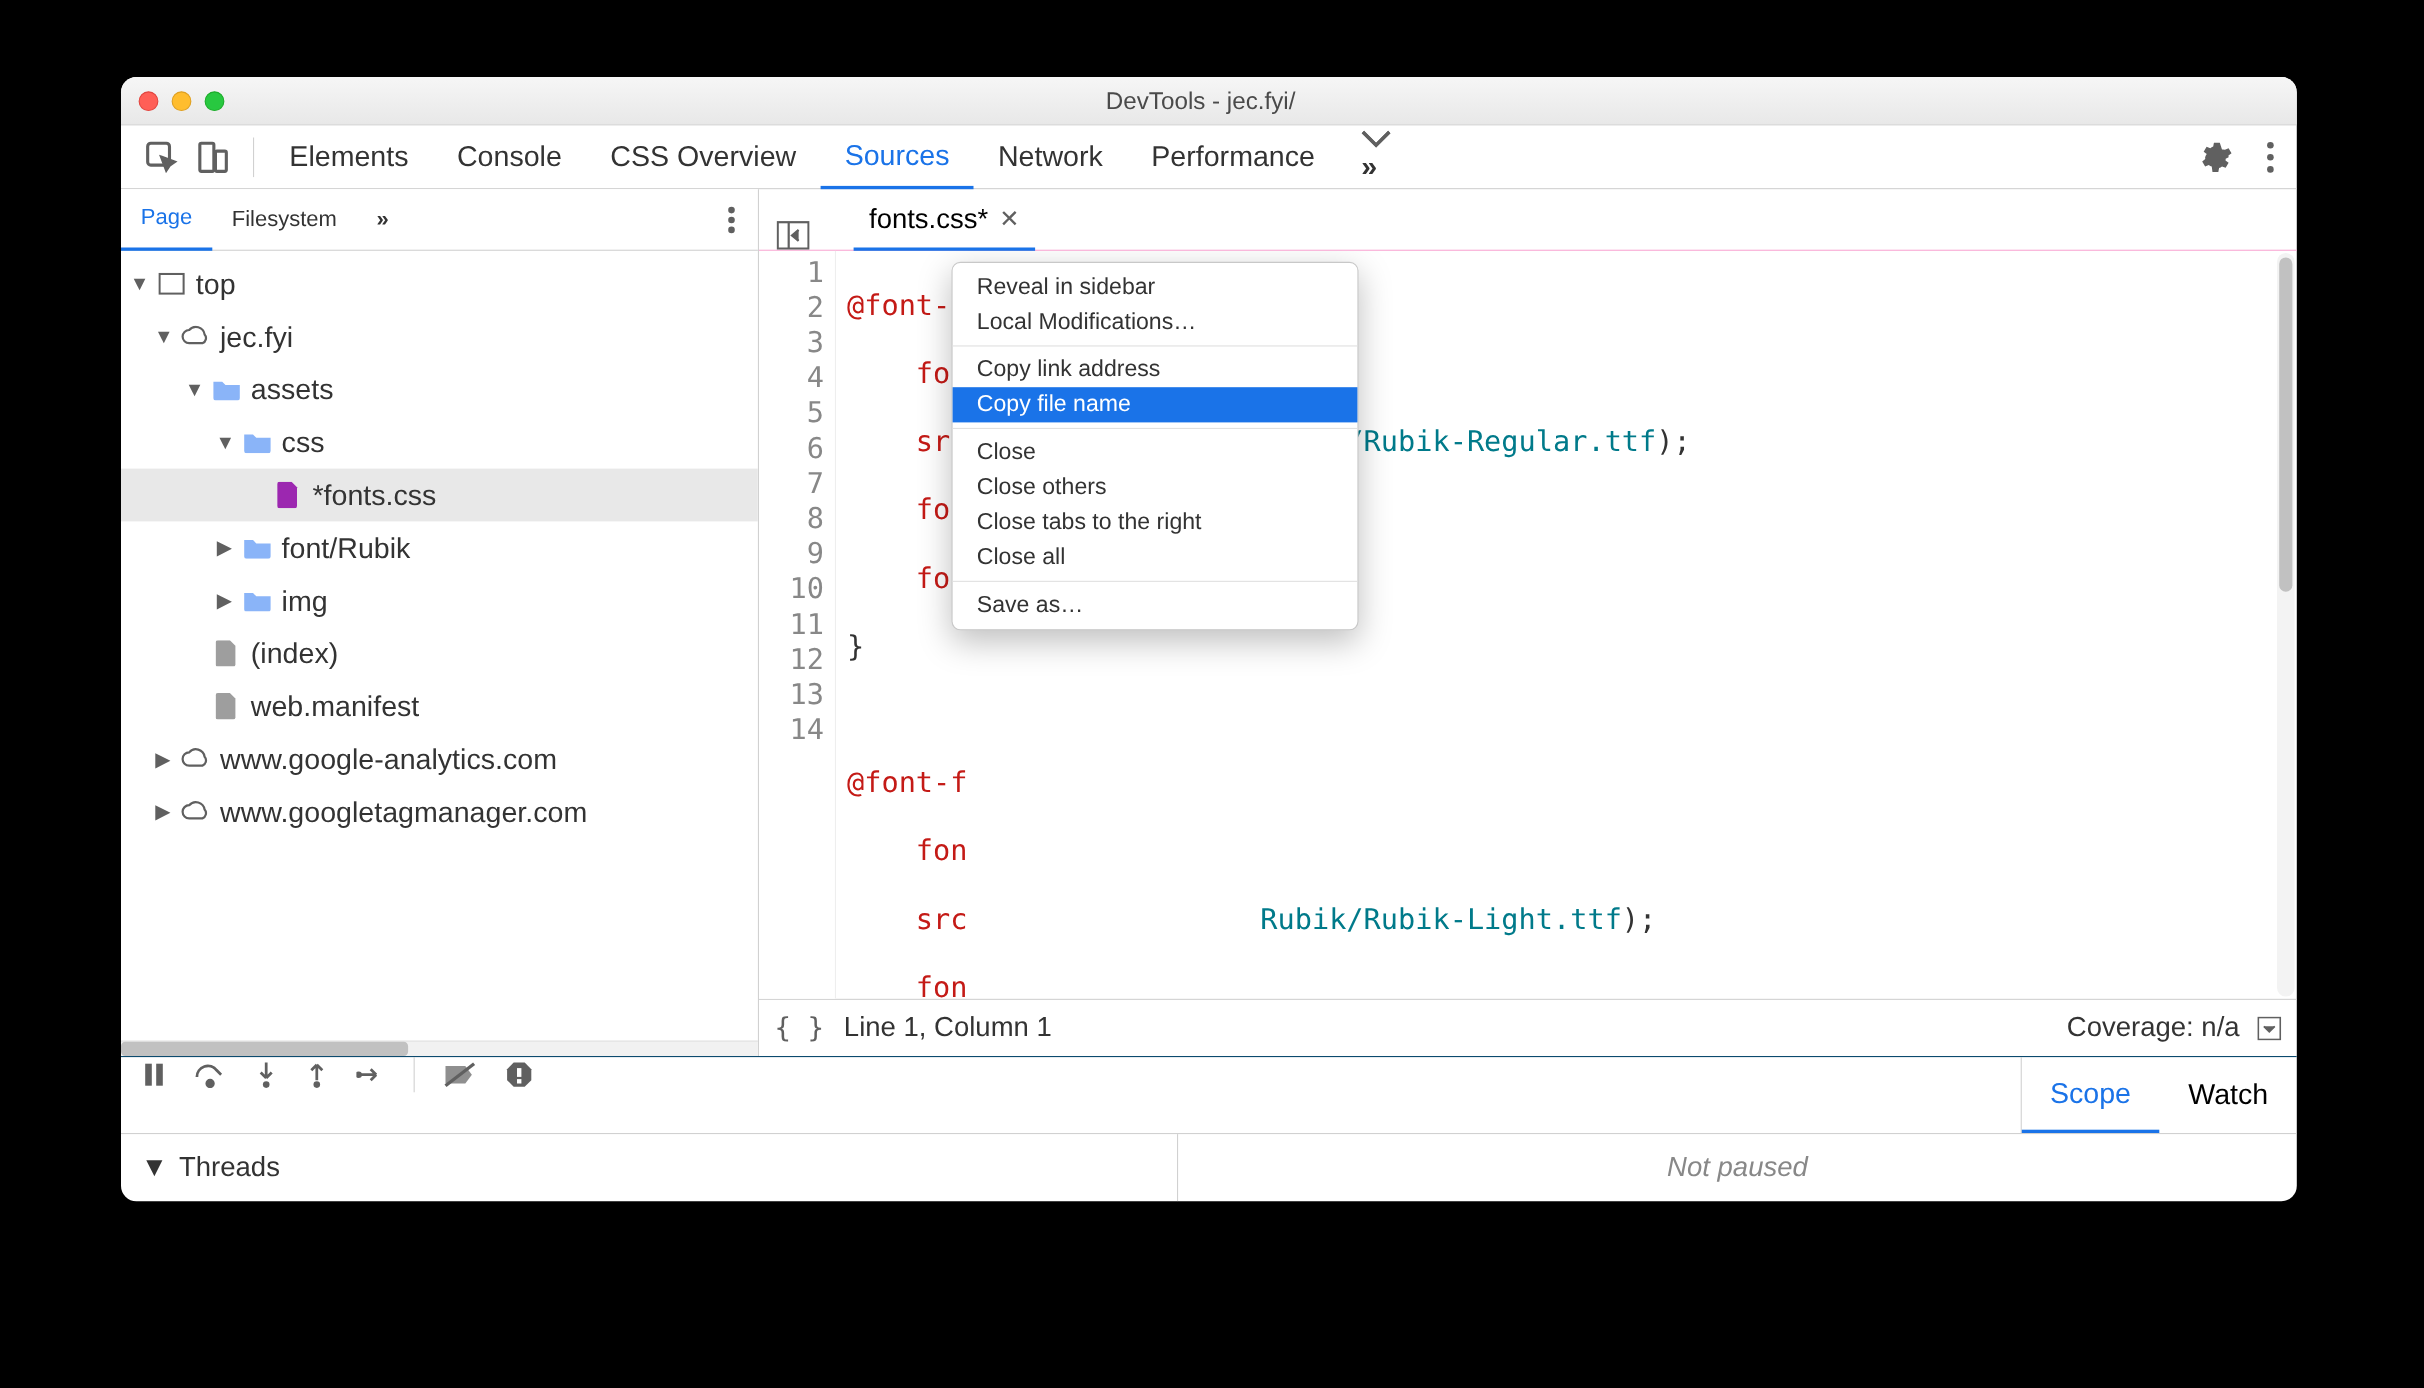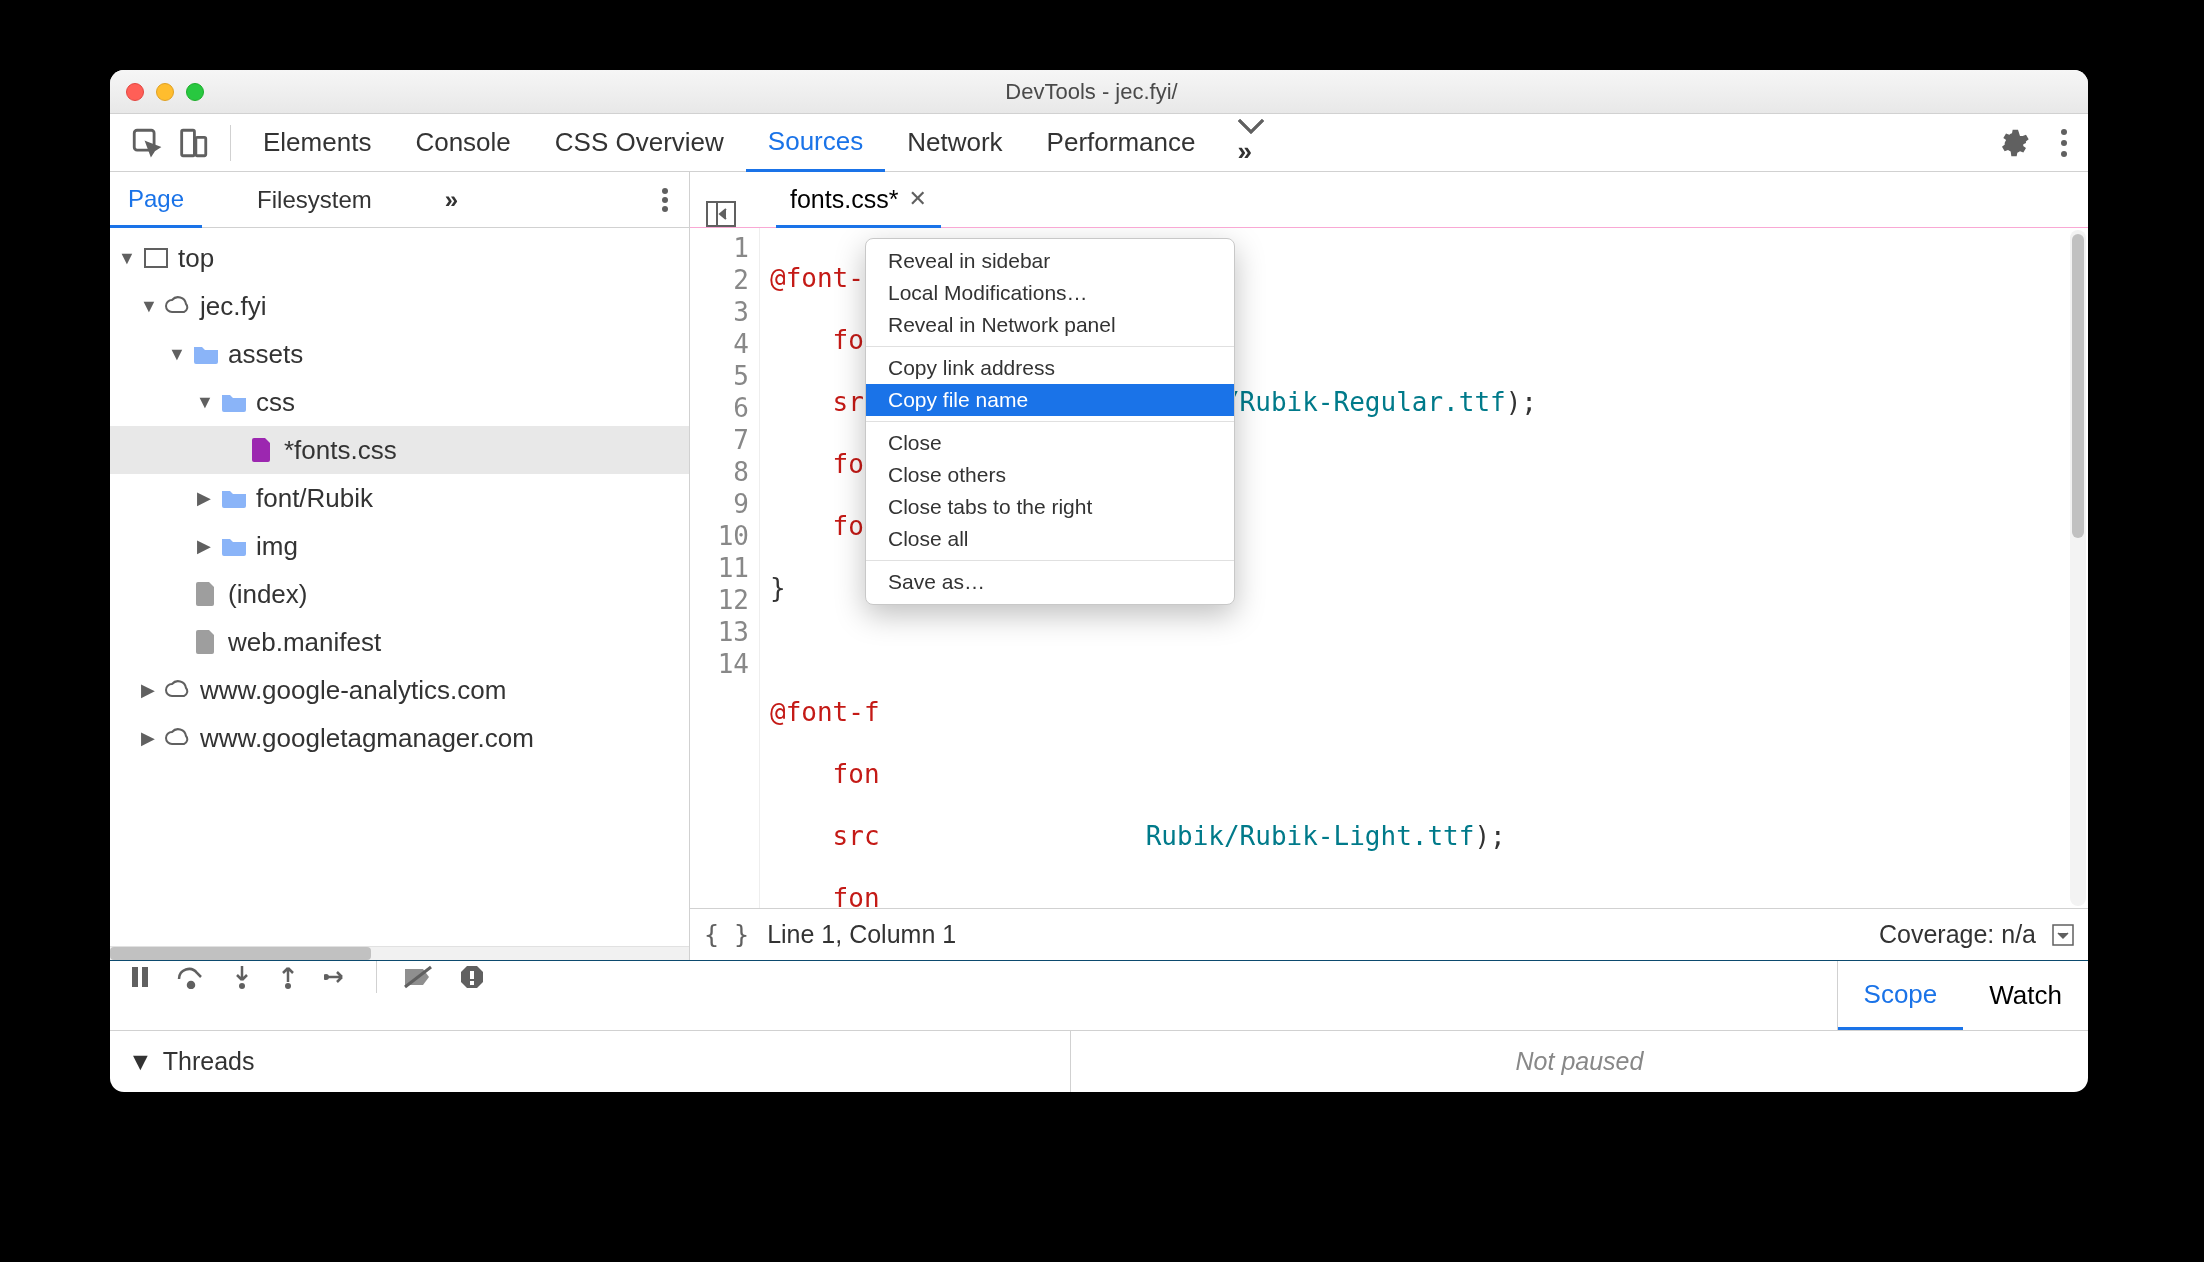--- a/index.html
+++ b/index.html
@@ -70,23 +70,22 @@
   border-right: 1px solid #d1d1d1;
   display:flex;
   flex-direction:column;
   background:#fff;
 }
 .side-tabs {
   height: 56px;
   border-bottom: 1px solid #d1d1d1;
   display:flex;
   align-items:center;
-  font-size: 24px;
+  font-size: 20px;
   color:#333;
-  gap:37px;
 }
 .side-tab { padding: 0 18px; height:100%; display:flex; align-items:center; cursor:pointer;}
 .side-tab.active { color:#1a73e8; border-bottom:3px solid #1a73e8; margin-bottom:-1px;}
 .side-more { padding:0 18px;}
 .side-kebab { margin-left:auto; padding:0 20px; color:#606060;}
 .tree {
   flex:1;
   overflow:auto;
   font-size: 26px;
   color:#333;
@@ -453,21 +452,20 @@
 <div class="ln"><span class="k-prop">    src</span><span style="visibility:hidden">xxxxxxxxxxxxxxxxx</span><span class="k-str">Rubik/Rubik-Light.ttf</span><span class="k-punc">);</span></div>
 <div class="ln"><span class="k-prop">    fon</span></div>
 
 
 
         </div>
 
         <div class="ctxmenu">
           <div class="item">Reveal in sidebar</div>
           <div class="item">Local Modifications…</div>
-          <div class="item">Reveal in Network panel</div>
           <hr>
           <div class="item">Copy link address</div>
           <div class="item hl">Copy file name</div>
           <hr>
           <div class="item">Close</div>
           <div class="item">Close others</div>
           <div class="item">Close tabs to the right</div>
           <div class="item">Close all</div>
           <hr>
           <div class="item">Save as…</div>

